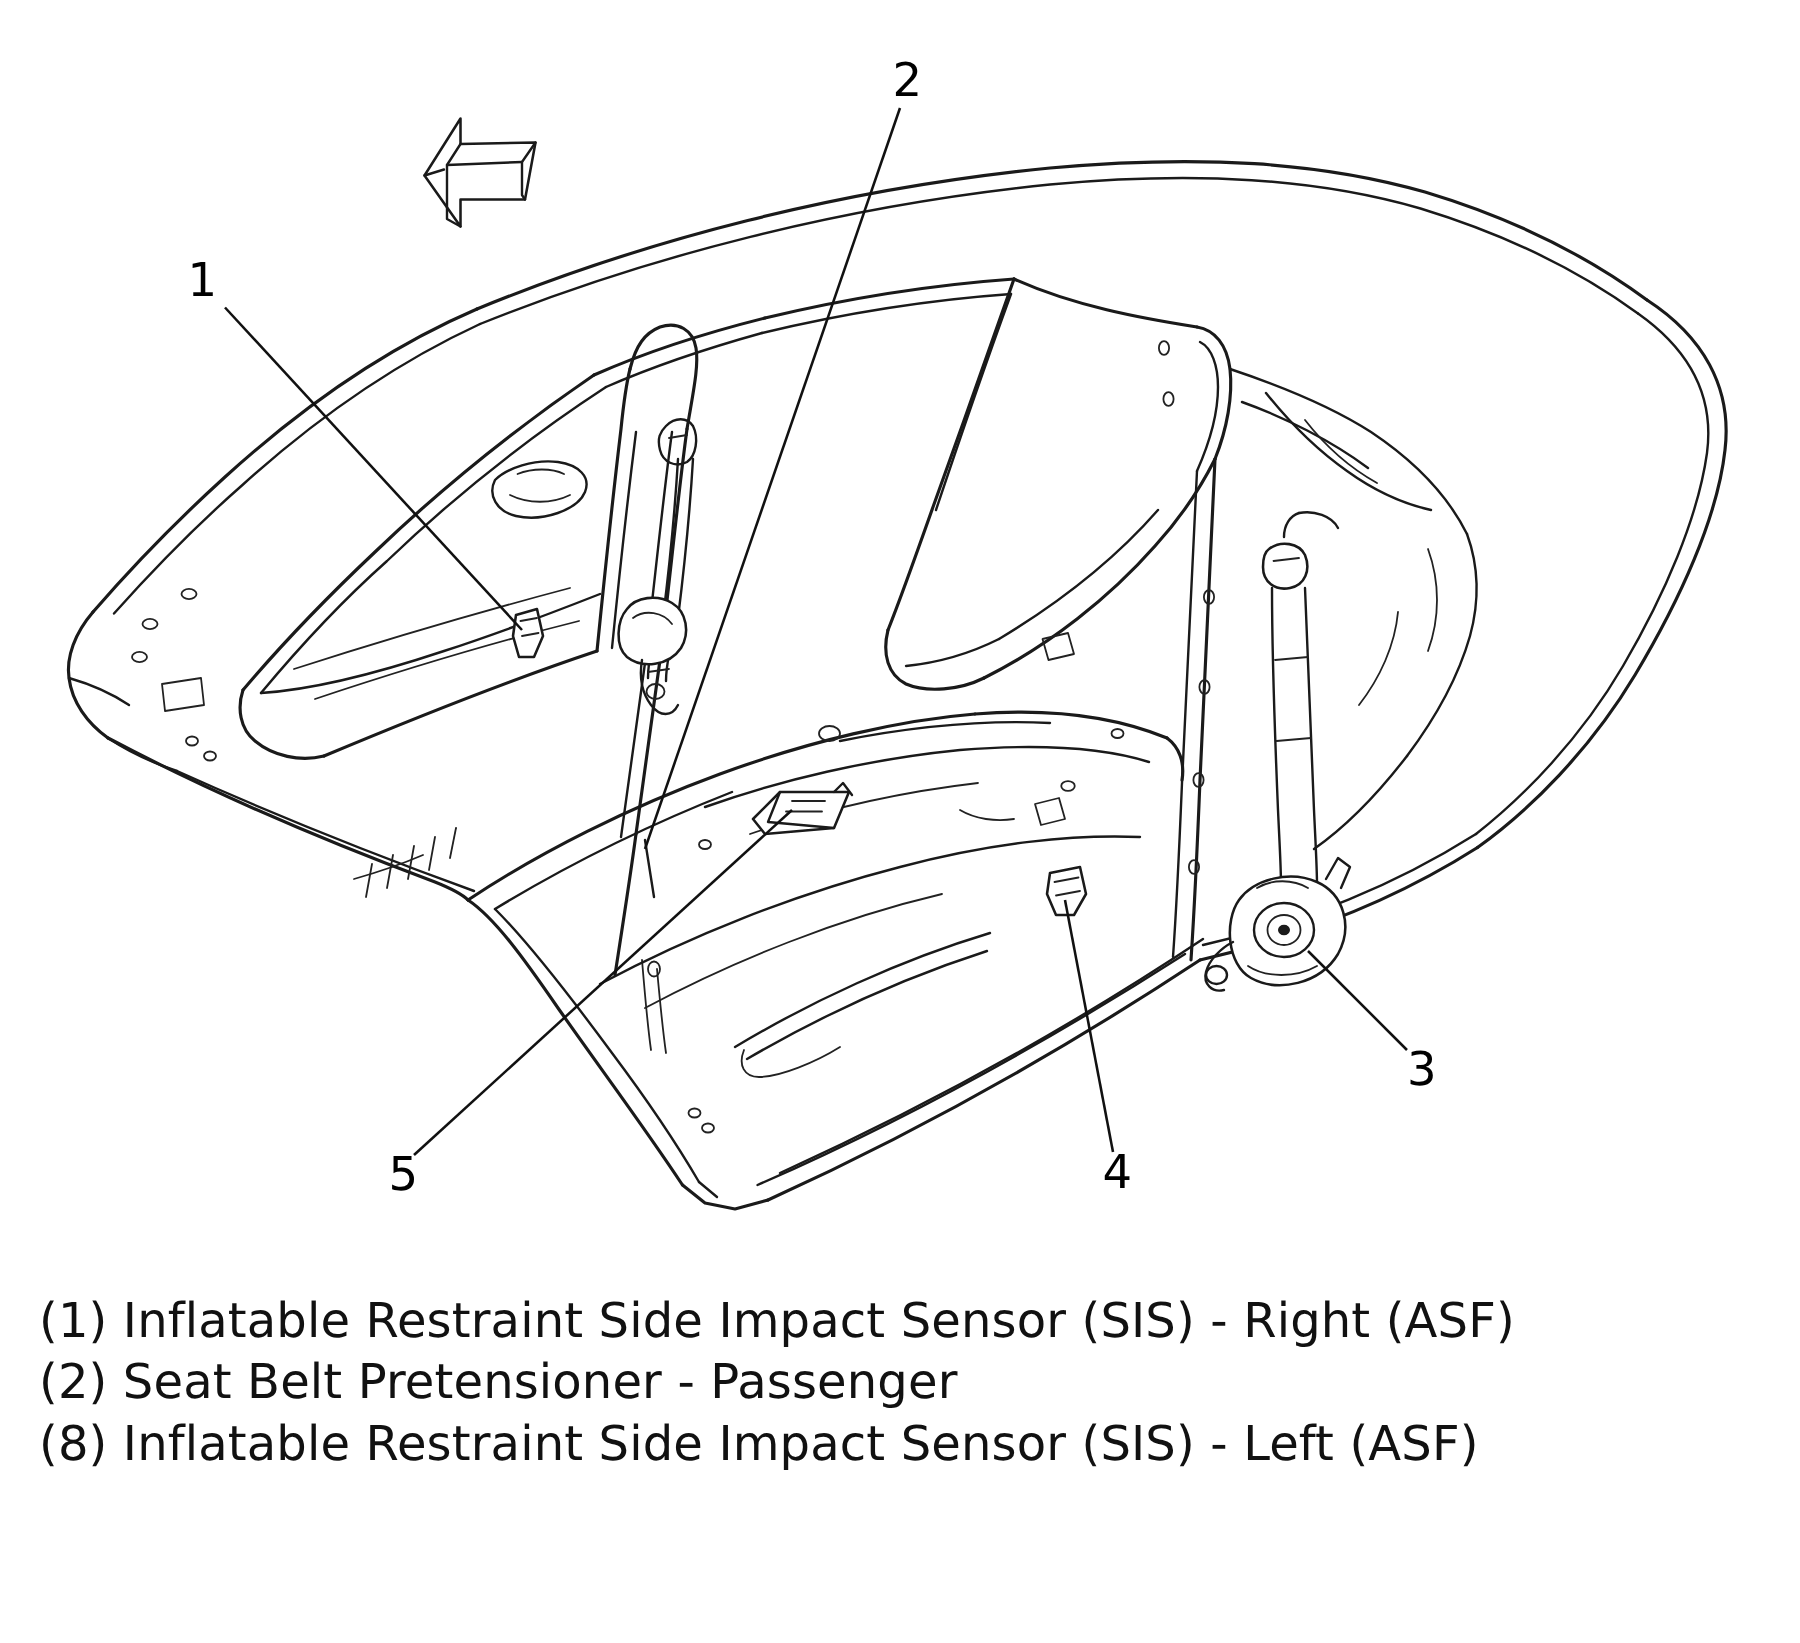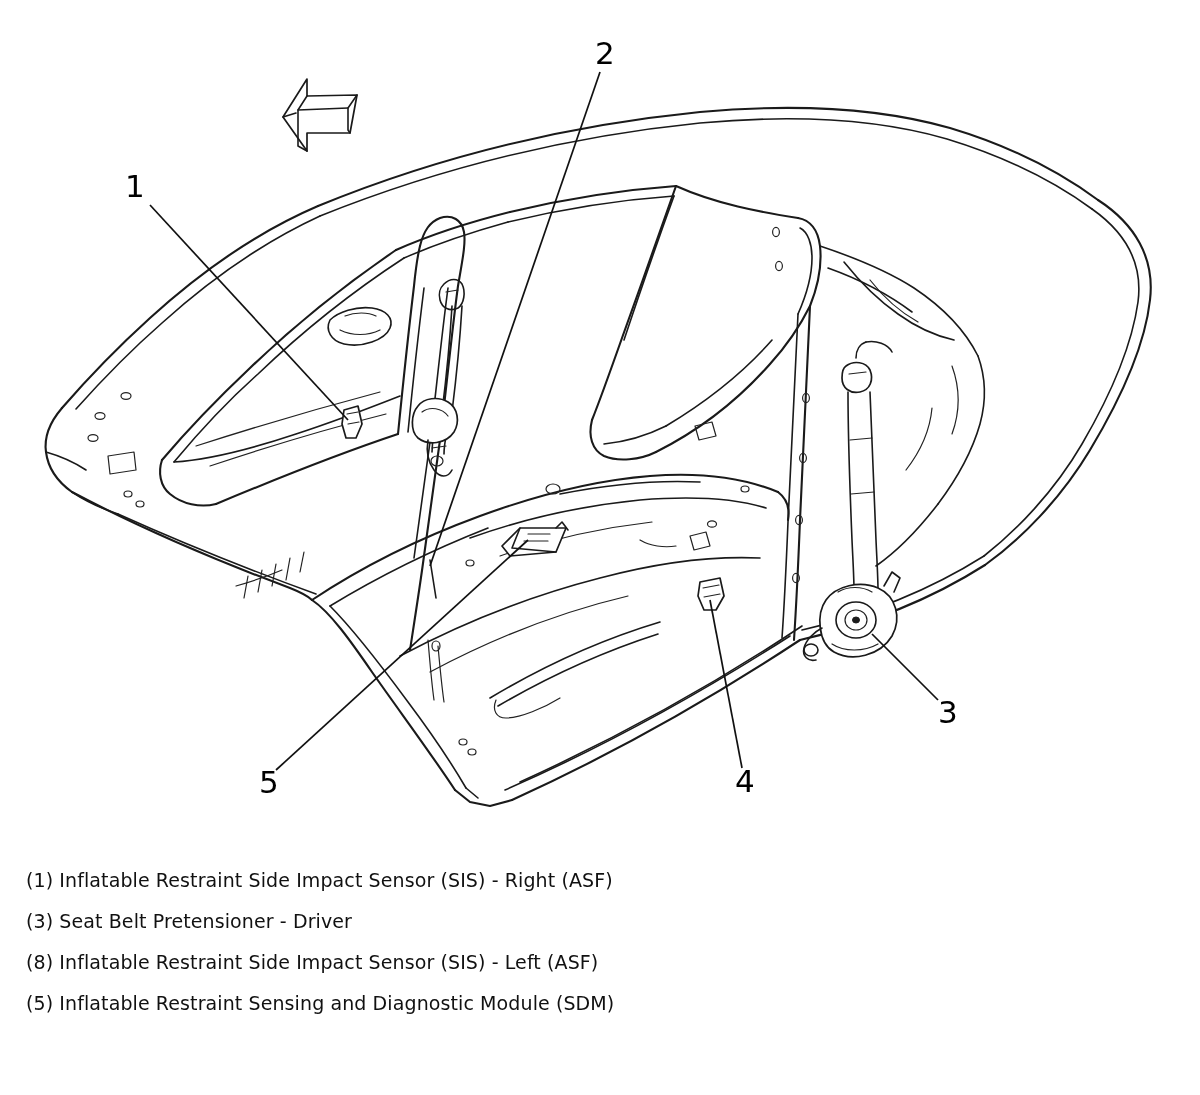--- a/index.html
+++ b/index.html
@@ -34,21 +34,21 @@
   }
   #legend {
     position: absolute;
     left: 0;
     top: 860px;
     width: 1200px;
     padding: 0 26px;
     box-sizing: border-box;
   }
   .legend-item {
-    font-size: 19px;
+    font-size: 32px;
     line-height: 41px;
     letter-spacing: 0.1px;
     color: #111;
     white-space: nowrap;
   }
   .stroke-thin { fill: none; stroke: #1a1a1a; stroke-width: 1.6; stroke-linejoin: round; stroke-linecap: round; }
   .stroke-med  { fill: none; stroke: #1a1a1a; stroke-width: 2.1; stroke-linejoin: round; stroke-linecap: round; }
   .stroke-hair { fill: none; stroke: #222; stroke-width: 1.2; stroke-linejoin: round; stroke-linecap: round; }
   .leader      { fill: none; stroke: #111; stroke-width: 1.7; }
   .fill-dark   { fill: #1b1b1b; stroke: #1b1b1b; stroke-width: 1; }
@@ -282,16 +282,15 @@
       <text class="callout-num" x="938" y="723">3</text>
       <text class="callout-num" x="735" y="792">4</text>
       <text class="callout-num" x="259" y="793">5</text>
     </g>
 
   </svg>
 </div>
 
 <div id="legend">
   <div class="legend-item">(1) Inflatable Restraint Side Impact Sensor (SIS) - Right (ASF)</div>
-  <div class="legend-item">(3) Seat Belt Pretensioner - Driver</div>
+  <div class="legend-item">(2) Seat Belt Pretensioner - Passenger</div>
   <div class="legend-item">(8) Inflatable Restraint Side Impact Sensor (SIS) - Left (ASF)</div>
-  <div class="legend-item">(5) Inflatable Restraint Sensing and Diagnostic Module (SDM)</div>
 </div>
 
 </body></html>

